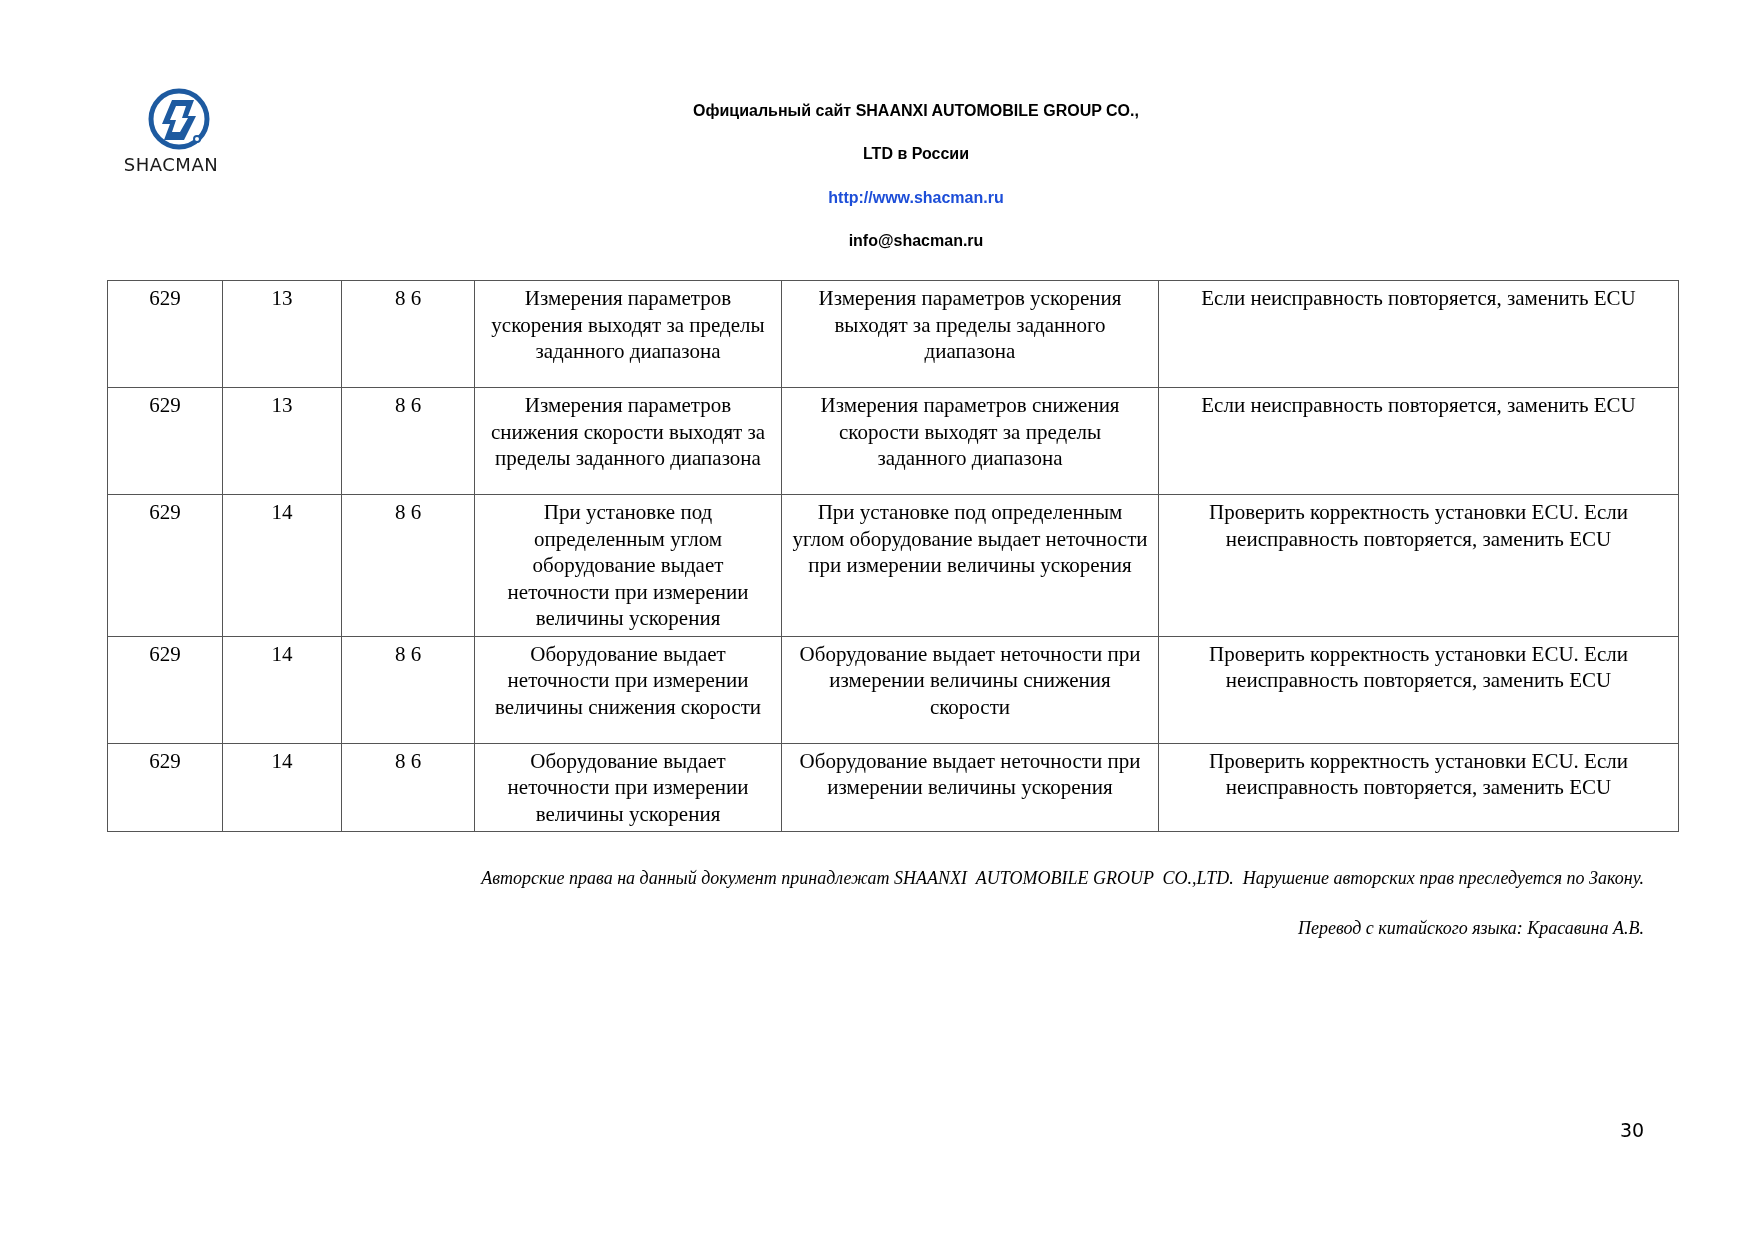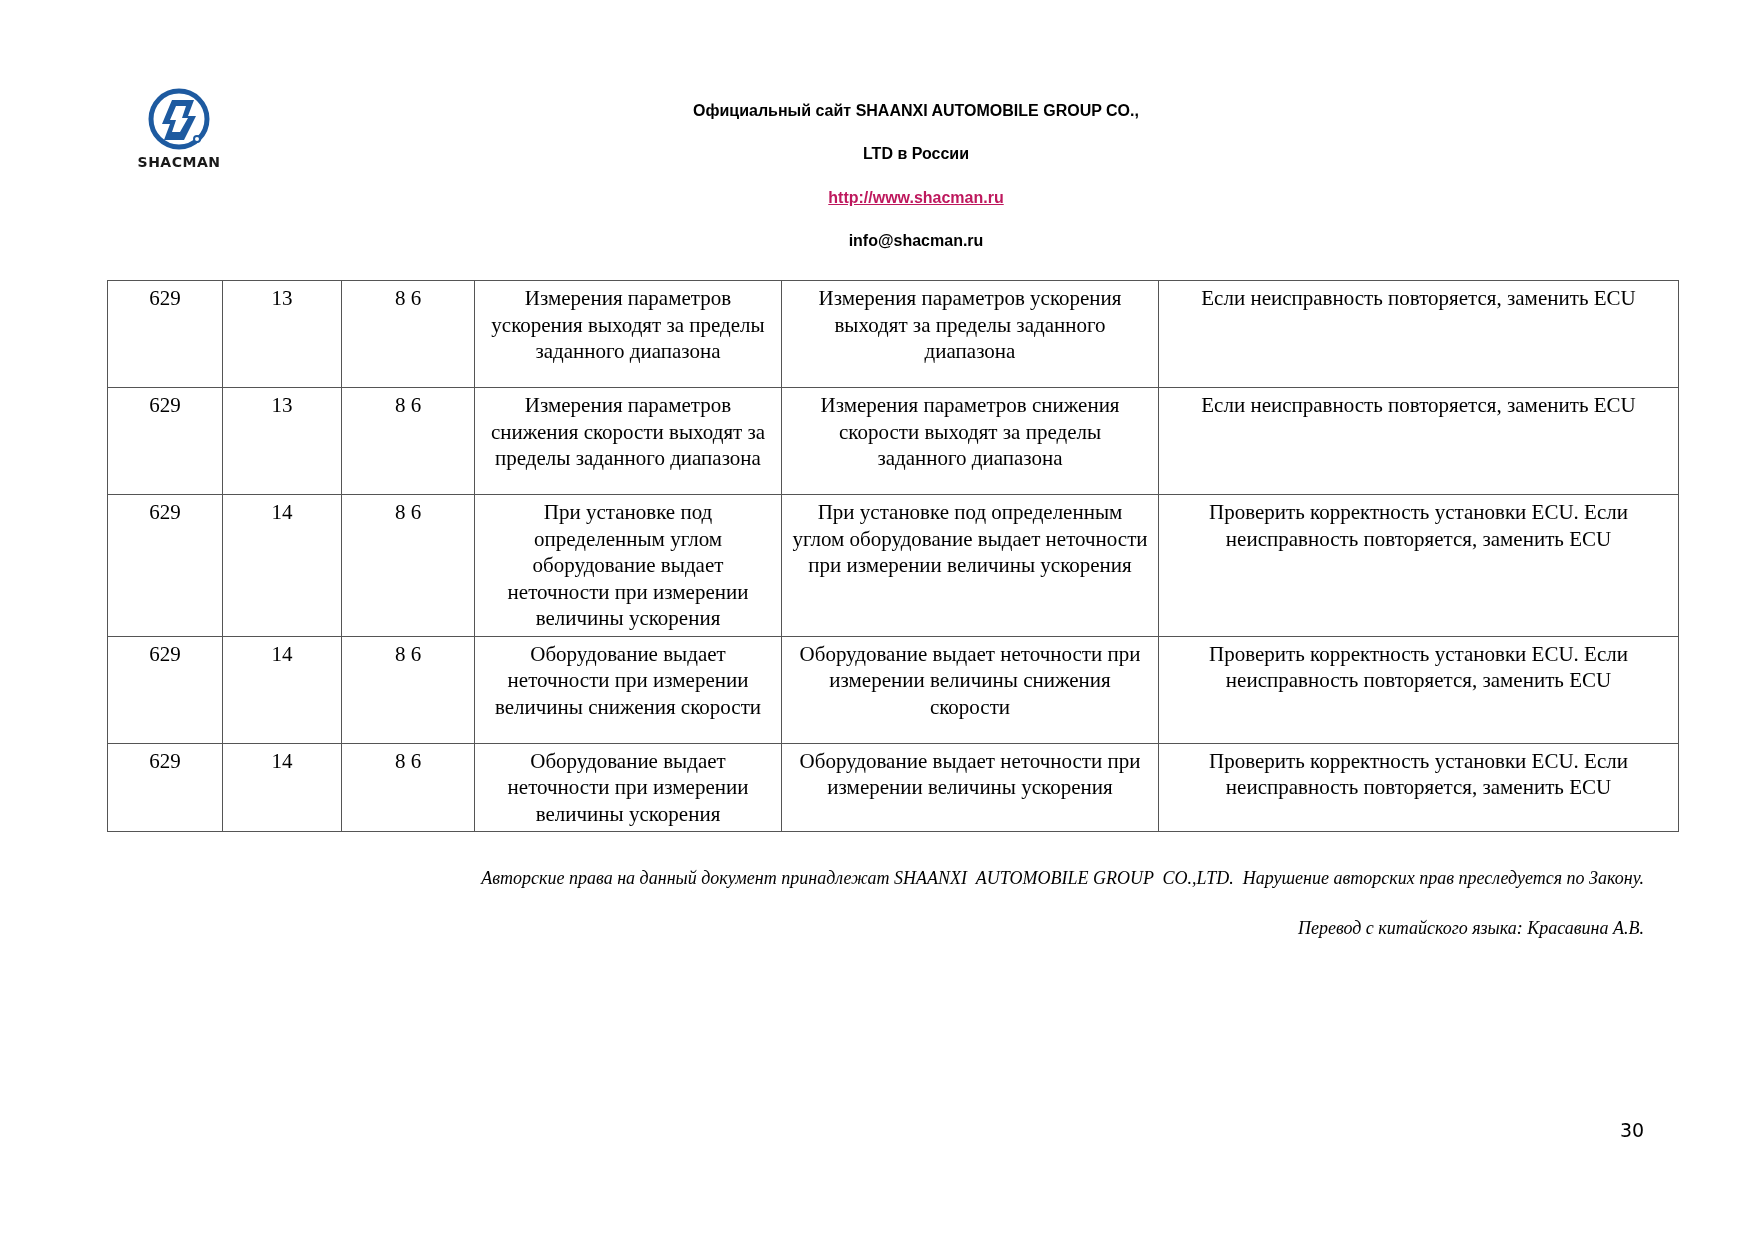--- a/index.html
+++ b/index.html
@@ -1,27 +1,27 @@
 <!DOCTYPE html>
 <html><head>
   <meta charset="utf-8">
   <style>
     html, body { margin: 0; padding: 0; background: #ffffff; }
     body { width: 1754px; height: 1241px; position: relative; overflow: hidden; color: #000; }
     .logo { position: absolute; left: 124px; top: 86px; width: 110px; height: 96px; }
     .logo svg { display: block; }
     .logo-text {
-      position: absolute; left: 124px; top: 154px; width: 110px; text-align: center;
-      font-family: "DejaVu Sans", sans-serif; font-weight: bold; font-size: 14px; letter-spacing: 0.5px; color: #1a1a1a;
+      position: absolute; left: 116px; top: 154px; width: 110px; text-align: center;
+      font-family: "DejaVu Sans", sans-serif; font-weight: normal; font-size: 18px; letter-spacing: 0.5px; color: #1a1a1a;
     }
     .header { position: absolute; left: 516px; width: 800px; text-align: center;
       font-family: "Liberation Sans", sans-serif; font-weight: bold; font-size: 16px; }
     .h1 { top: 102px; }
     .h2 { top: 145px; }
-    .h3 { top: 189px; color: #be185d; text-decoration: underline; }
+    .h3 { top: 189px; color: #1d4ed8; }
     .h4 { top: 232px; }
     table.data {
       position: absolute; left: 107px; top: 280px; width: 1571px;
       border-collapse: collapse; table-layout: fixed;
       font-family: "Liberation Serif", serif; font-size: 21px; line-height: 26.5px;
     }
     table.data td { border: 1.5px solid #555; vertical-align: top; padding: 4px 10px; text-align: center; }
     td.num { text-align: center; }
     tr.r1 { height: 107px; } tr.r2 { height: 107px; } tr.r3 { height: 134px; }
     tr.r4 { height: 107px; } tr.r5 { height: 79px; }

